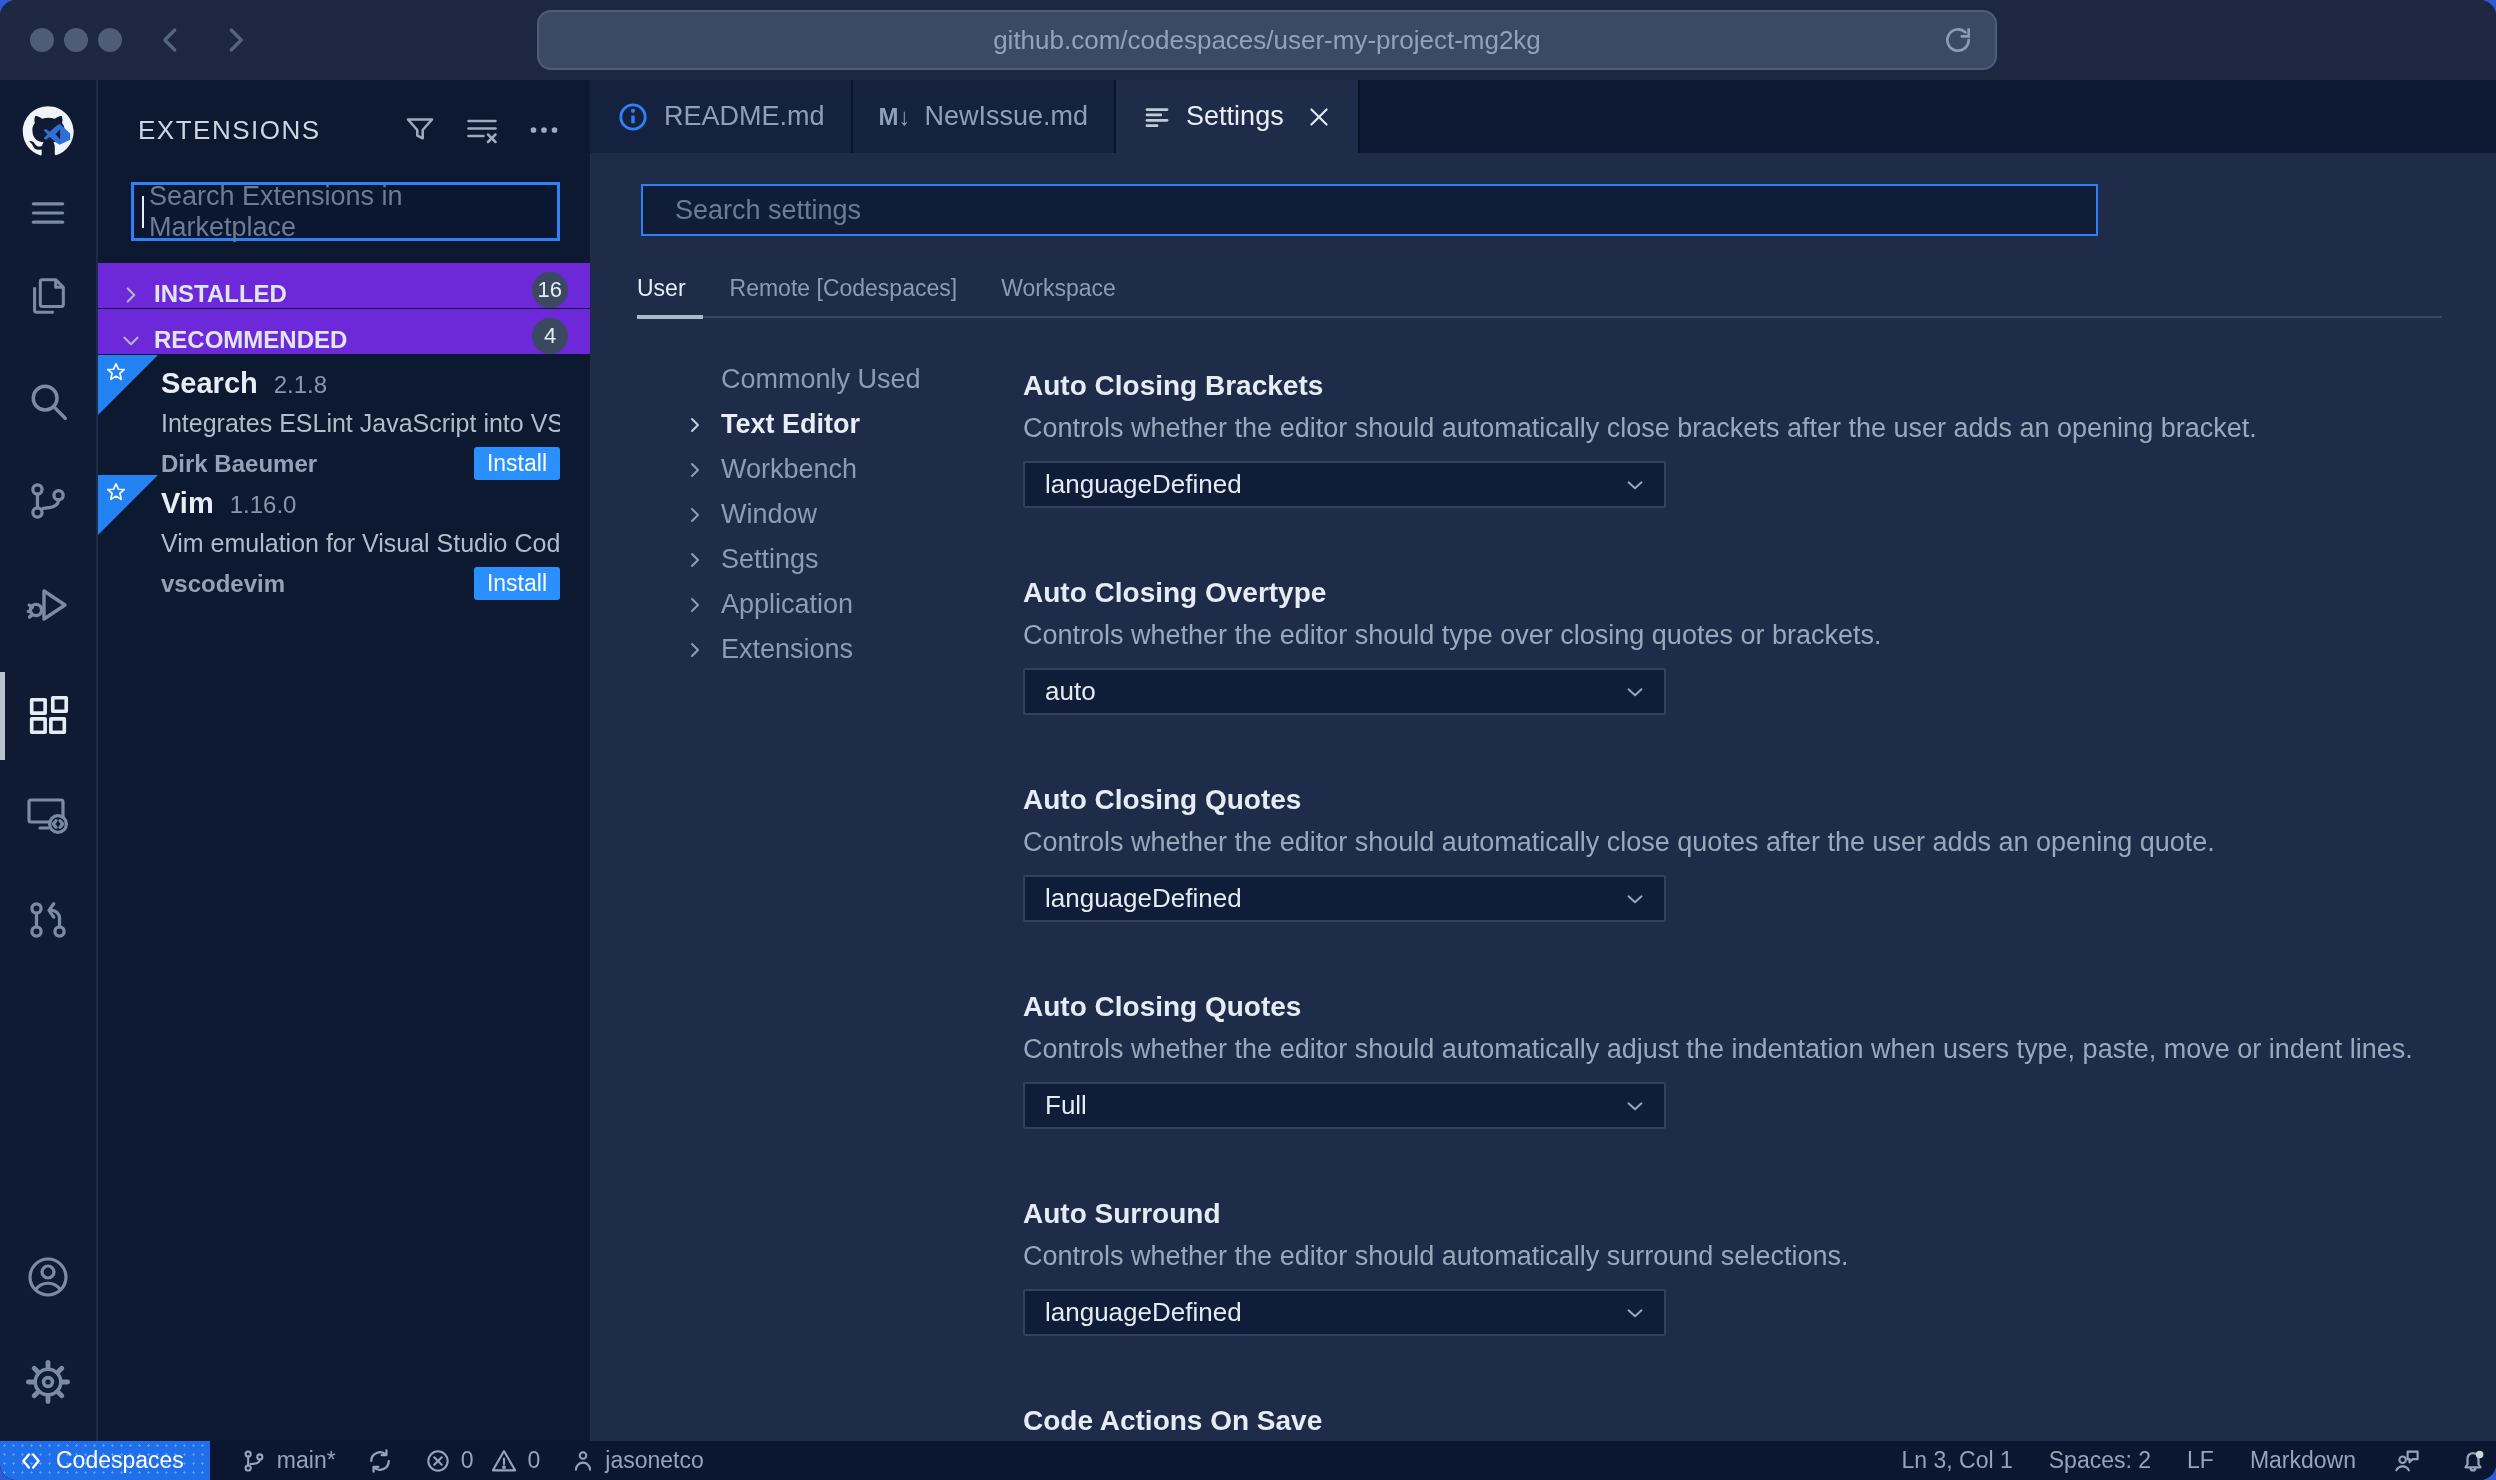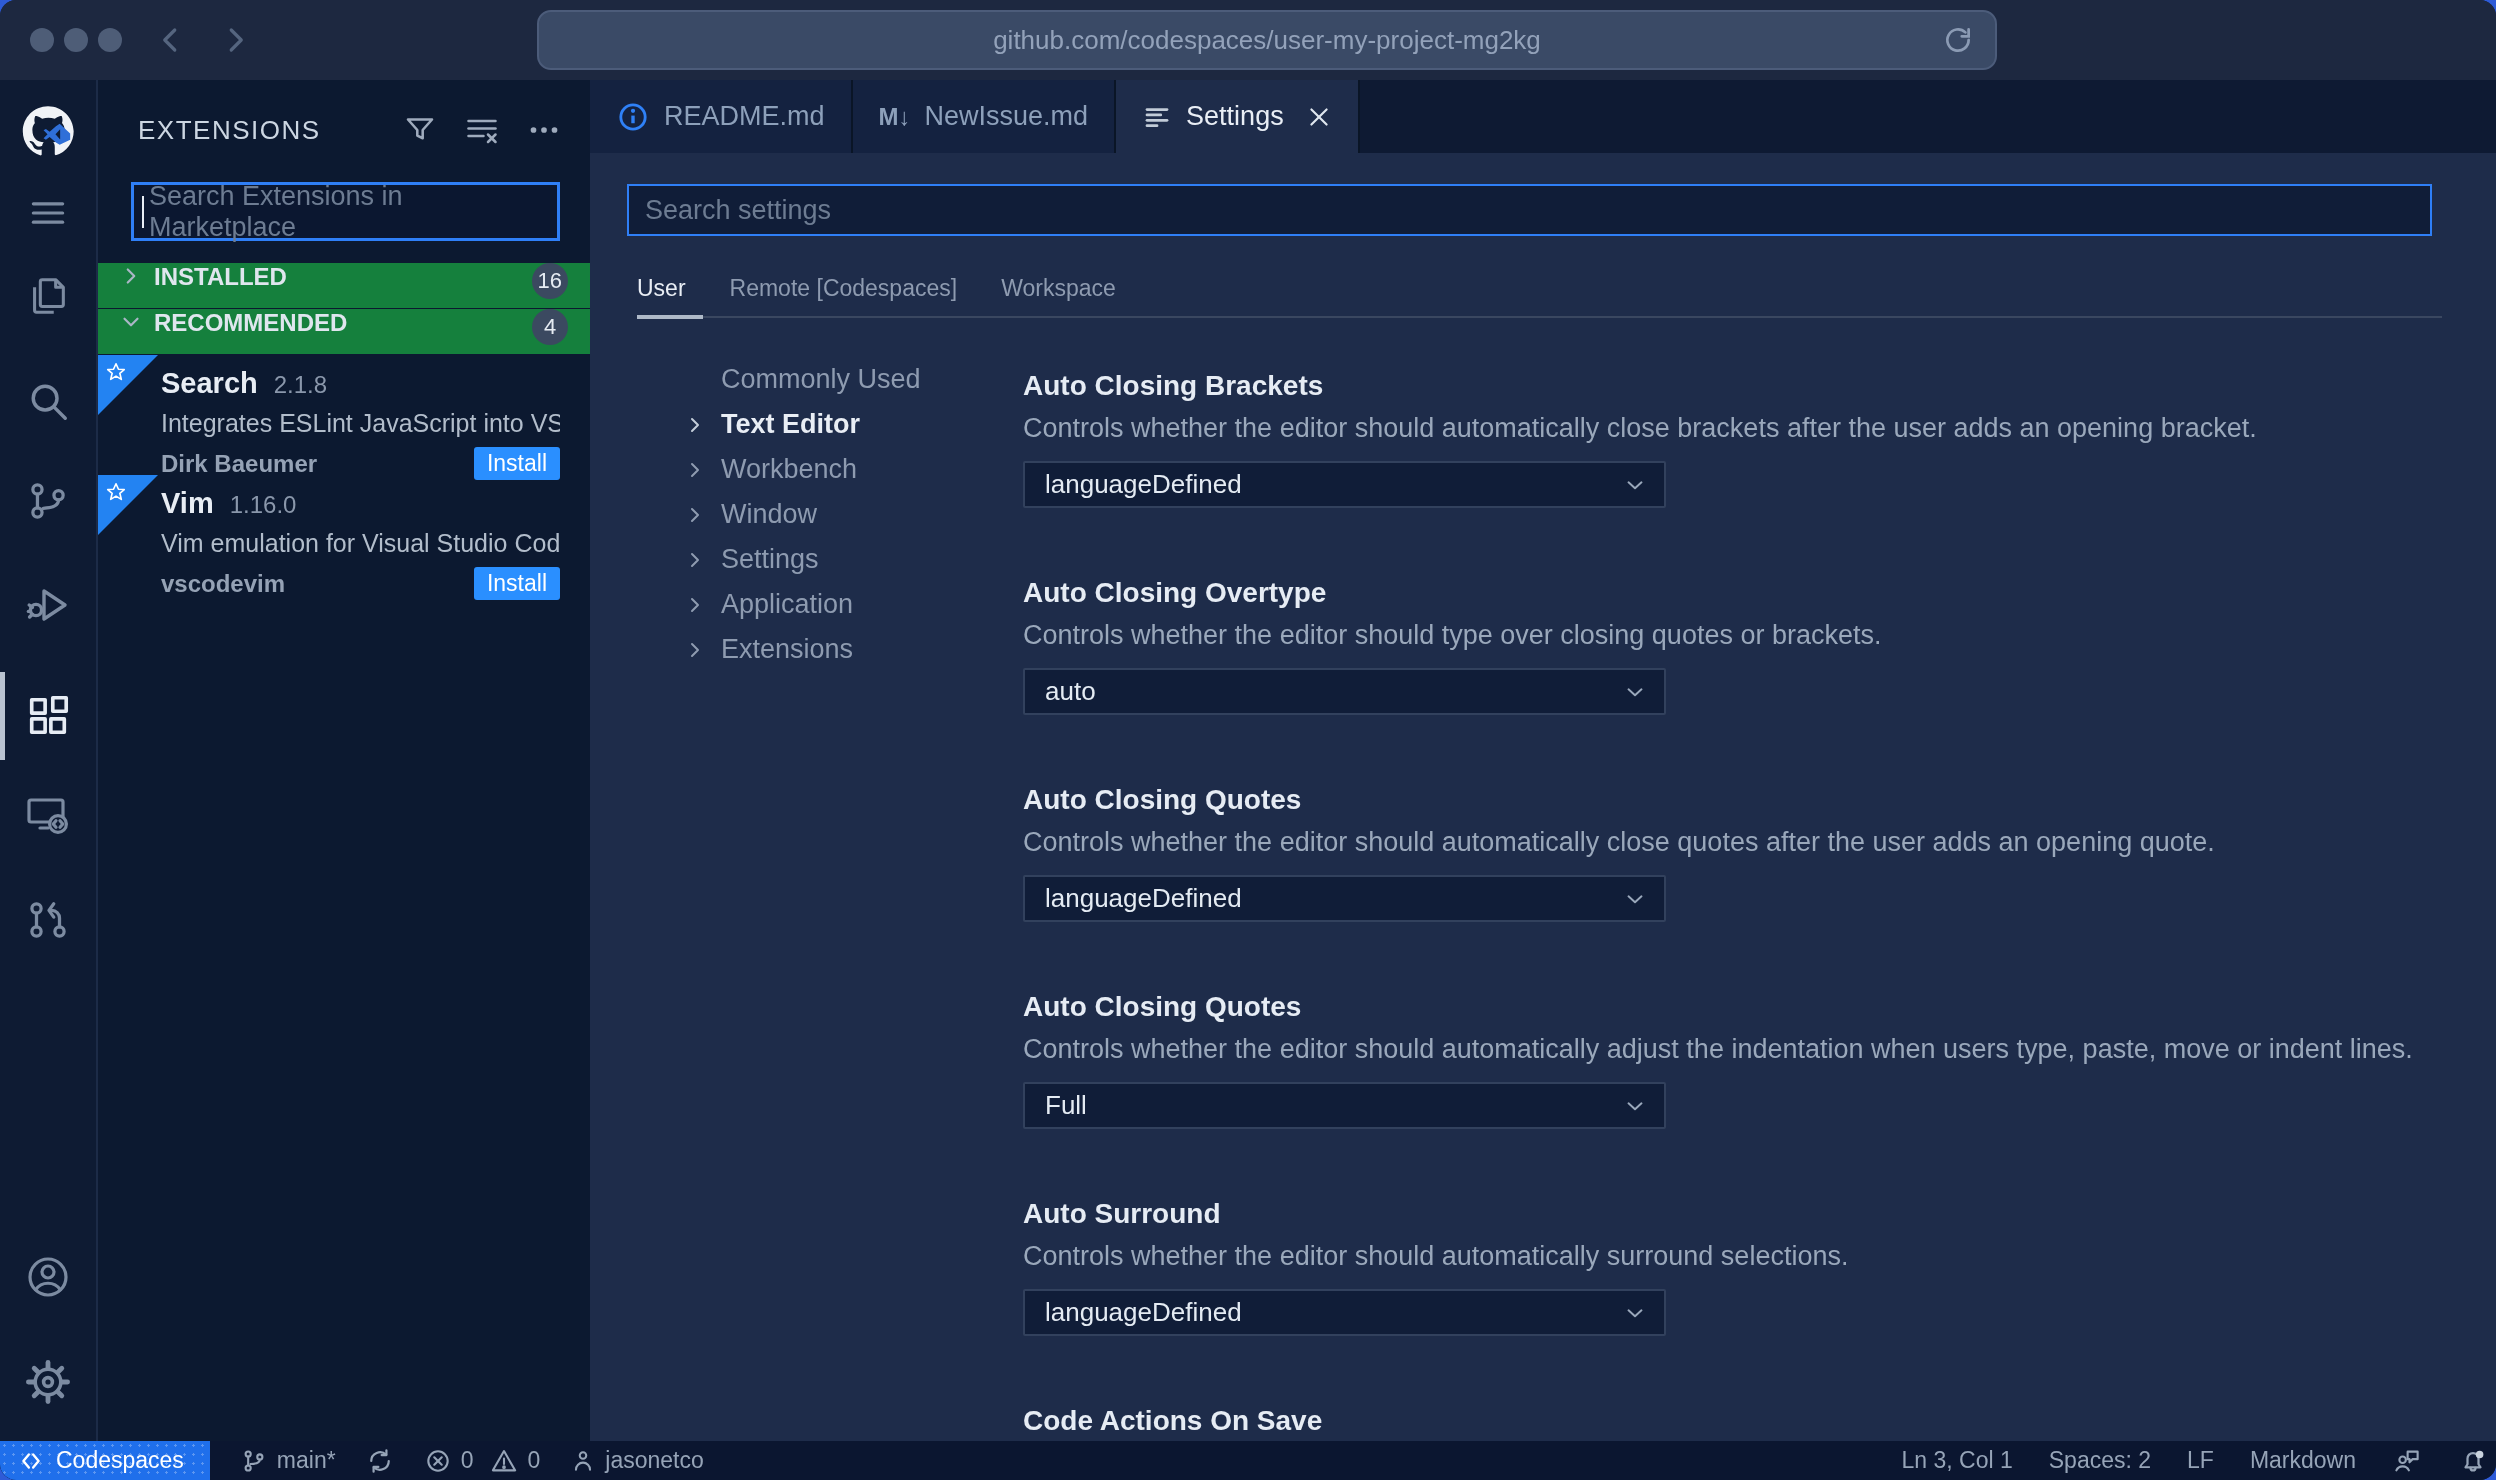--- a/index.html
+++ b/index.html
@@ -44,21 +44,21 @@
   .sb-title{color:#ccd6e2;font-size:26px;letter-spacing:1.5px;flex:1;}
   .sb-hicons{display:flex;align-items:center;gap:26px;color:#9fabbd;}
   .sb-search{
     margin:30px 30px 0 33px;height:59px;box-sizing:border-box;
     border:3px solid #2f7ff7;background:#0b1730;
     display:flex;align-items:center;padding-left:8px;
   }
   .sb-caret{width:2px;height:32px;background:#e8eef6;margin-right:5px;}
   .sb-ph{color:#6d7c92;font-size:27px;}
   .sb-sections{margin-top:22px;}
-  .sb-section{height:45px;background:#15803d;display:flex;align-items:flex-start;padding:0 22px 0 20px;border-bottom:1px solid #0c1930;}
+  .sb-section{height:45px;background:#6d28d9;display:flex;align-items:flex-end;padding:0 22px 0 20px;border-bottom:1px solid #0c1930;}
   .sb-section .chev{color:#aab6c6;width:26px;}
   .sb-section .sec-label{color:#dfe6ee;font-size:24px;font-weight:bold;margin-left:10px;flex:1;}
   .badge{min-width:36px;height:36px;border-radius:18px;background:#3b4960;color:#e6ecf3;font-size:22px;display:flex;align-items:center;justify-content:center;padding:0 6px;box-sizing:border-box;}
   .ext-item{position:relative;height:120px;padding:12px 30px 0 63px;box-sizing:border-box;}
   .ribbon{position:absolute;left:0;top:0;width:0;height:0;border-top:60px solid #2383f2;border-right:60px solid transparent;}
   .ribbon-star{position:absolute;left:7px;top:6px;color:#ffffff;}
   .ext-title-row{display:flex;align-items:baseline;}
   .ext-name{color:#e8edf4;font-size:29px;font-weight:bold;}
   .ext-version{color:#8a97ab;font-size:24px;margin-left:16px;}
   .ext-desc{color:#b2bdcb;font-size:25px;margin-top:9px;white-space:nowrap;overflow:hidden;}
@@ -67,22 +67,22 @@
   .install-btn{background:#2a8fff;color:#ffffff;font-size:23px;padding:3px 13px;border-radius:3px;}
   
   .main{flex:1 1 auto;display:flex;flex-direction:column;min-width:0;}
   .tabbar{height:73px;flex:0 0 73px;background:#0e1a33;display:flex;}
   .tab{display:flex;align-items:center;padding:0 26px;box-sizing:border-box;background:#142240;border-right:2px solid #0a1526;color:#8da0ba;font-size:27px;}
   .tab .tab-label{margin-left:14px;}
   .tab.active{background:#1e2c4a;color:#e9eef5;}
   .tab .close{margin-left:22px;color:#dfe6ee;}
   .editor{position:relative;flex:1 1 auto;background:#1e2c4a;overflow:hidden;}
   .set-search{
-    position:absolute;left:37px;top:31px;width:1805px;height:52px;box-sizing:border-box;
-    border:2px solid #2f7ff7;background:#101d38;display:flex;align-items:center;padding-left:16px;
+    position:absolute;left:51px;top:31px;width:1457px;height:52px;box-sizing:border-box;
+    border:2px solid #2f7ff7;background:#101d38;display:flex;align-items:center;padding-left:32px;
   }
   .set-search .sp{color:#6d7c92;font-size:27px;}
   .scopes{position:absolute;left:47px;top:122px;display:flex;gap:44px;align-items:center;}
   .scope{color:#8e9bb0;font-size:23px;}
   .scope.active{color:#e9eef5;}
   .scope-underline{position:absolute;left:47px;top:163px;width:1805px;height:2px;background:#3a4760;}
   .scope-underline .seg{position:absolute;left:0;top:-1px;width:66px;height:4px;background:#aeb9c8;}
   .toc{position:absolute;left:93px;top:204px;}
   .toc-row{height:45px;display:flex;align-items:center;color:#8e9bb0;font-size:27px;}
   .toc-row .chev{width:26px;color:#8e9bb0;display:flex;}

